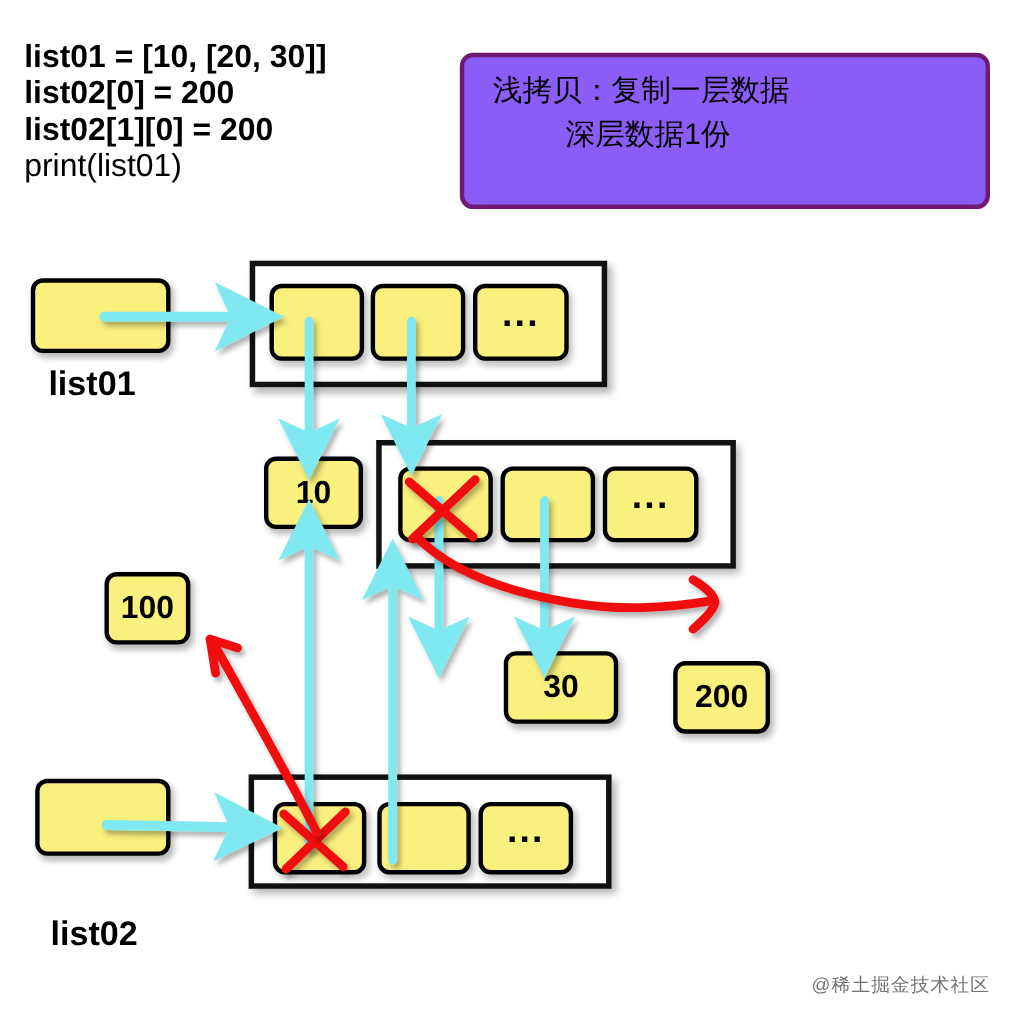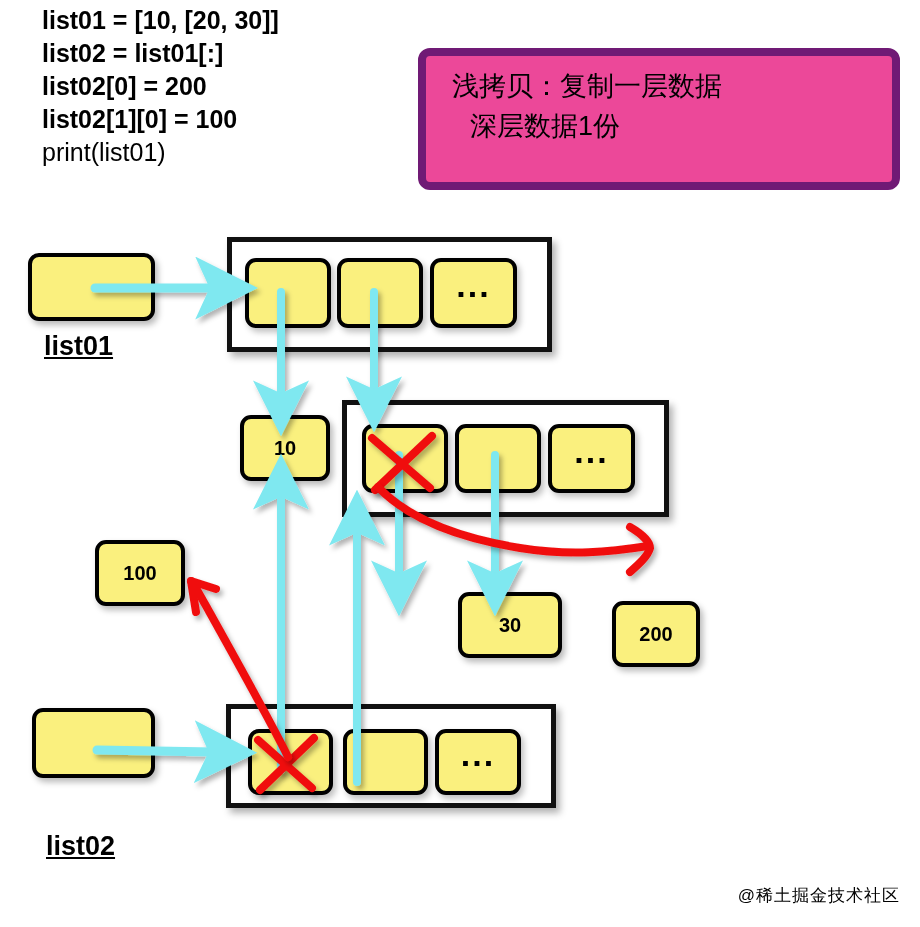--- a/index.html
+++ b/index.html
@@ -17,138 +17,135 @@
   #stage {
     position: absolute;
     left: 0; top: 0;
     width: 920px;
     height: 927px;
   }
   
   .code-block {
     position: absolute;
     left: 22px;
-    top: 4px;
+    top: 36px;
     width: 380px;
-    font-size: 25px;
+    font-size: 29px;
     line-height: 33px;
     color: #000;
     letter-spacing: 0px;
-    margin-left: 20px;
   }
   .code-line { white-space: pre; font-weight: 700; }
   .code-line.plain { font-weight: 400; }
 
   
   .note-box {
     position: absolute;
     left: 418px;
     top: 48px;
     width: 482px;
     height: 142px;
     box-sizing: border-box;
-    background: #ec4899;
-    border: 8px solid #701a75;
+    background: #8b5cf6;
+    border: 4px solid #701a75;
     border-radius: 12px;
     padding: 10px 0 0 0;
   }
   .note-line {
     font-size: 27px;
     line-height: 40px;
     color: #000;
     white-space: pre;
     padding-left: 26px;
     font-weight: 500;
   }
-  .note-line.indent { padding-left: 44px; }
+  .note-line.indent { padding-left: 92px; }
 
   
   .ybox {
-    position: absolute;
-    box-sizing: border-box;
-    background: #faf07e;
-    border: 4px solid #000;
-    border-radius: 11px;
-    display: flex;
-    align-items: center;
-    justify-content: center;
-    font-weight: 700;
-    font-size: 20px;
-    color: #000;
-    box-shadow: 3px 4px 6px rgba(0,0,0,0.28);
-  }
-
-  
-  .list-box {
-    position: absolute;
-    box-sizing: border-box;
-    background: #ffffff;
-    border: 5px solid #111;
-    box-shadow: 4px 5px 7px rgba(0,0,0,0.30);
-  }
-  .cell {
     position: absolute;
     box-sizing: border-box;
     background: #faf07e;
     border: 4px solid #000;
     border-radius: 11px;
     display: flex;
     align-items: center;
     justify-content: center;
     font-weight: 700;
     font-size: 29px;
     color: #000;
+    box-shadow: 3px 4px 6px rgba(0,0,0,0.28);
+  }
+
+  
+  .list-box {
+    position: absolute;
+    box-sizing: border-box;
+    background: #ffffff;
+    border: 5px solid #111;
+    box-shadow: 4px 5px 7px rgba(0,0,0,0.30);
+  }
+  .cell {
+    position: absolute;
+    box-sizing: border-box;
+    background: #faf07e;
+    border: 4px solid #000;
+    border-radius: 11px;
+    display: flex;
+    align-items: center;
+    justify-content: center;
+    font-weight: 700;
+    font-size: 29px;
+    color: #000;
     box-shadow: 3px 4px 6px rgba(0,0,0,0.25);
   }
   .cell.dots {
     font-size: 34px;
     letter-spacing: 2px;
     line-height: 8px;
     padding-bottom: 16px;
   }
 
   
   .var-label {
     position: absolute;
-    font-size: 27px;
+    font-size: 31px;
     font-weight: 700;
     color: #000;
     white-space: pre;
-    text-decoration: underline;
   }
 
   
   .watermark {
     position: absolute;
     right: 20px;
     bottom: 20px;
     font-size: 17px;
-    color: #000000;
+    color: #737373;
     white-space: pre;
     letter-spacing: 1px;
   }
 
   svg.overlay {
     position: absolute;
     left: 0; top: 0;
     width: 920px;
     height: 927px;
     pointer-events: none;
   }
 </style>
 </head>
 <body>
 
 <div id="stage">
 
   <div class="code-block">
     <div class="code-line">list01 = [10, [20, 30]]</div>
-    <div class="code-line">list02 = list01[:]</div>
     <div class="code-line">list02[0] = 200</div>
-    <div class="code-line">list02[1][0] = 100</div>
+    <div class="code-line">list02[1][0] = 200</div>
     <div class="code-line plain">print(list01)</div>
   </div>
 
   <div class="note-box">
     <div class="note-line">浅拷贝：复制一层数据</div>
     <div class="note-line indent">深层数据1份</div>
   </div>
 
   <div class="ybox" style="left:28px; top:253px; width:127px; height:68px;"></div>
   <div class="var-label" style="left:44px; top:331px;">list01</div>
@@ -158,21 +155,21 @@
   <div class="cell" style="left:337px; top:258px; width:86px; height:70px;"></div>
   <div class="cell dots" style="left:430px; top:258px; width:87px; height:70px;">...</div>
 
   <div class="ybox" style="left:240px; top:415px; width:90px; height:66px;">10</div>
 
   <div class="list-box" style="left:342px; top:400px; width:327px; height:117px;"></div>
   <div class="cell" style="left:362px; top:424px; width:86px; height:69px;"></div>
   <div class="cell" style="left:455px; top:424px; width:86px; height:69px;"></div>
   <div class="cell dots" style="left:548px; top:424px; width:87px; height:69px;">...</div>
 
-  <div class="ybox" style="left:95px; top:540px; width:90px; height:66px;">100</div>
+  <div class="ybox" style="left:95px; top:520px; width:78px; height:66px;">100</div>
 
   <div class="ybox" style="left:458px; top:592px; width:104px; height:66px;">30</div>
 
   <div class="ybox" style="left:612px; top:601px; width:88px; height:66px;">200</div>
 
   <div class="ybox" style="left:32px; top:708px; width:123px; height:70px;"></div>
   <div class="var-label" style="left:46px; top:784px;margin-top:47px;">list02</div>
 
   <div class="list-box" style="left:226px; top:704px; width:330px; height:104px;"></div>
   <div class="cell" style="left:248px; top:729px; width:85px; height:66px;"></div>

